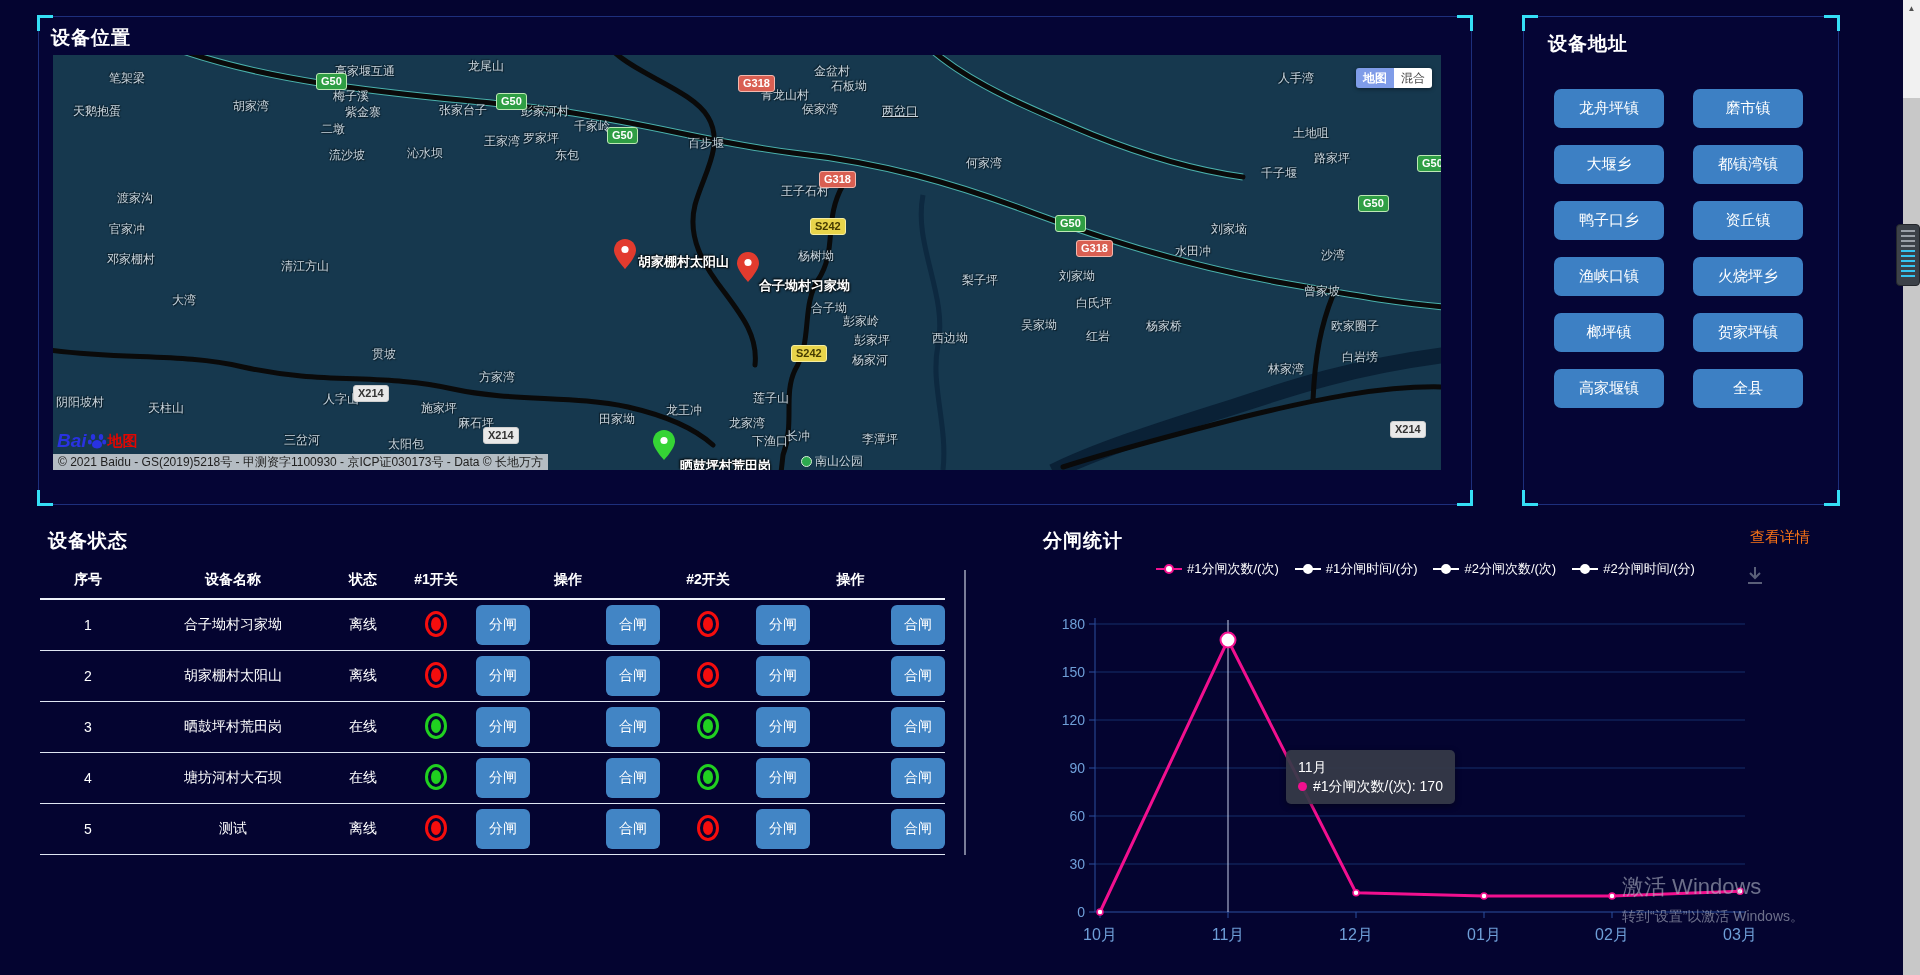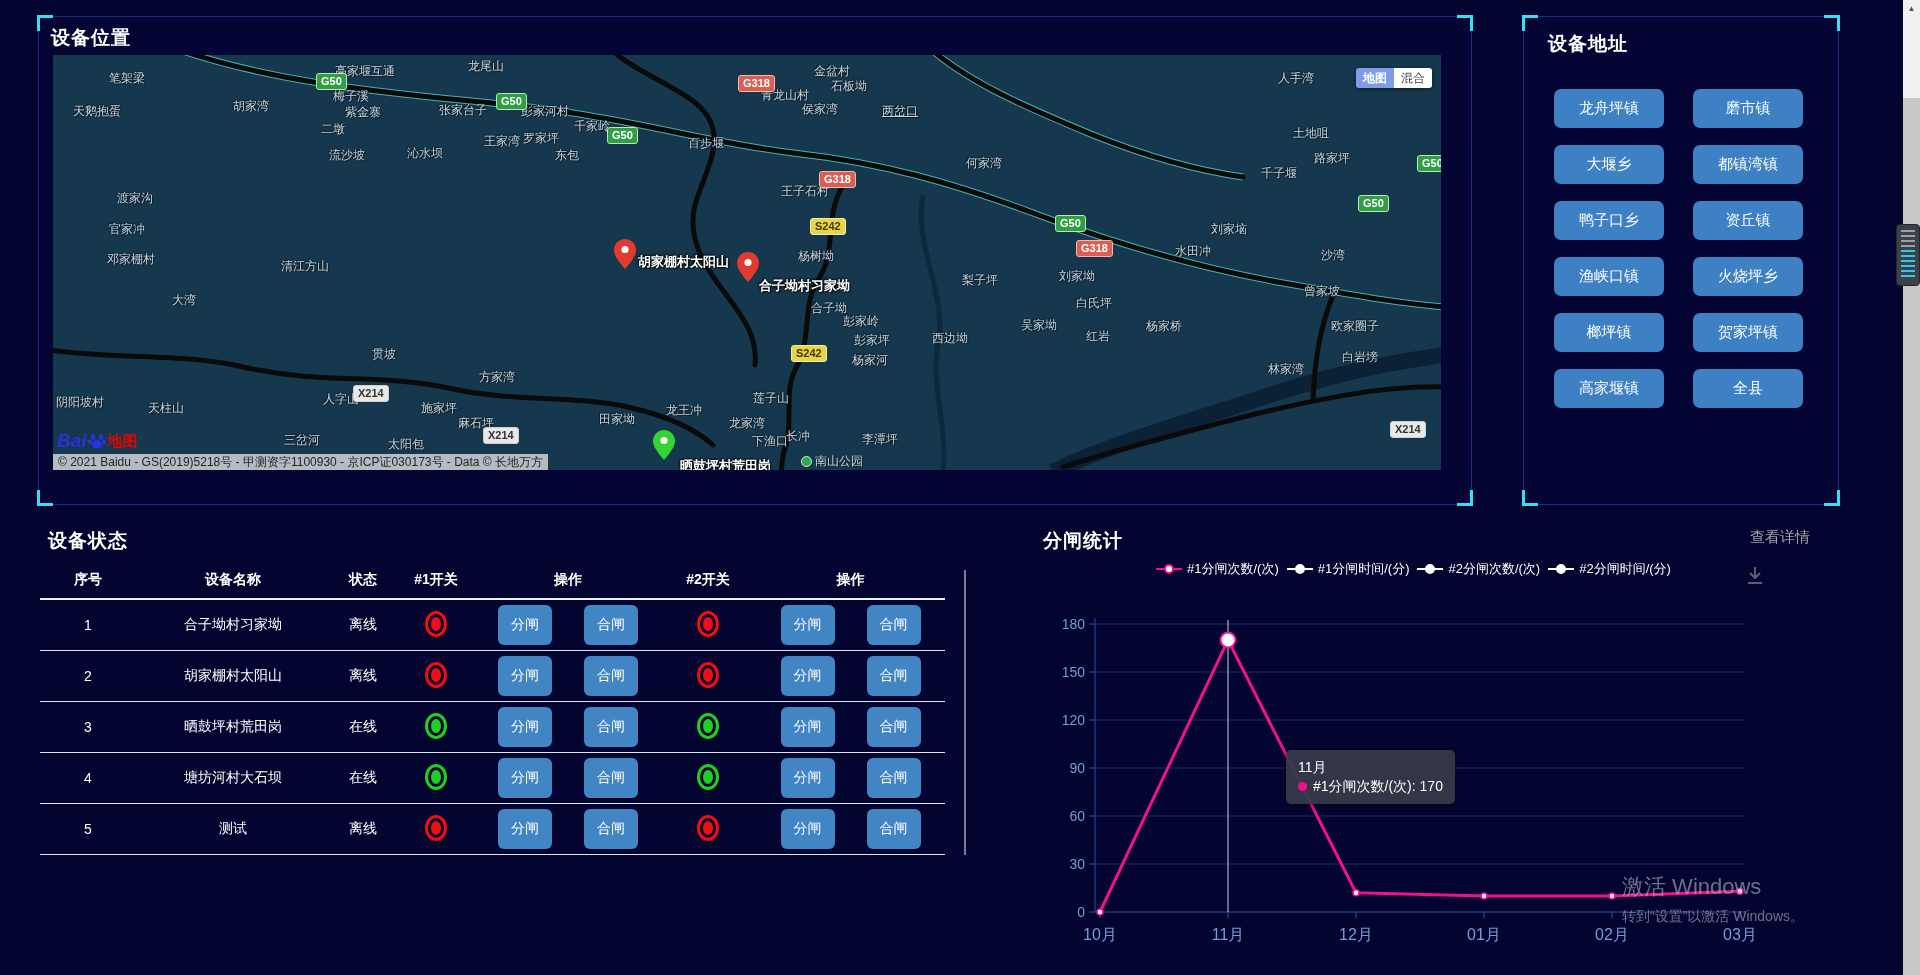--- a/index.html
+++ b/index.html
@@ -63,30 +63,30 @@
   #status-title { left:48px; top:528px; }
   .status-table { position:absolute; left:40px; top:562px; width:905px; color:#fff; }
   .t-row { display:grid; grid-template-columns:96px 194px 66px 80px 184px 96px 189px;
            align-items:center; height:51px; border-bottom:1px solid #dfe6f2; font-size:14px; }
   .t-row.head { height:38px; font-weight:bold; border-bottom:2px solid #eef2fa; }
   .t-cell { text-align:center; }
   .ind { display:inline-block; width:22px; height:26px; border-radius:50%; border:3px solid transparent; position:relative; }
   .ind::after { content:""; position:absolute; left:3px; top:3px; width:10px; height:14px; border-radius:50%; }
   .ind.off { border-color:#f50d0d; } .ind.off::after { background:#f50d0d; }
   .ind.on  { border-color:#20d020; } .ind.on::after  { background:#20d020; }
-  .ops { display:flex; justify-content:center; gap:32px; }
+  .ops { display:flex; justify-content:space-between; gap:32px; }
   .op-btn { width:54px; height:40px; background:#4285c5; color:#fff; border:none; border-radius:6px;
             font-size:14px; cursor:pointer; font-family:inherit; }
   .table-scroll { position:absolute; left:964px; top:570px; width:2px; height:285px; background:rgba(220,226,238,.55); }
 
   
   #stats-title { left:1043px; top:528px; }
-  .view-details { position:absolute; left:1750px; top:528px; color:#a3a3a3; font-size:15px; cursor:pointer; }
+  .view-details { position:absolute; left:1750px; top:528px; color:#f97316; font-size:15px; cursor:pointer; }
   .download-ic { position:absolute; left:1744px; top:564px; cursor:pointer; }
-  .legend { position:absolute; left:1156px; top:560px; display:flex; gap:8px; align-items:flex-end; }
+  .legend { position:absolute; left:1156px; top:560px; display:flex; gap:16px; align-items:flex-end; }
   .lg-item { display:flex; align-items:center; gap:5px; cursor:pointer; }
   .lg-marker { position:relative; width:26px; height:10px; }
   .lg-marker .ln { position:absolute; left:0; top:4px; width:26px; height:2px; }
   .lg-marker .dt { position:absolute; left:8px; top:0; width:10px; height:10px; border-radius:50%;
                    background:#fff; border-width:2px; border-style:solid; }
   .lg-label { color:#fff; font-size:13px; white-space:nowrap; }
   #chart { position:absolute; left:1060px; top:600px; }
   .tooltip { position:absolute; left:1286px; top:750px; background:rgba(54,58,72,.93); border-radius:5px;
              padding:8px 12px; color:#fff; font-size:14px; line-height:19px; white-space:nowrap;
              box-shadow:0 2px 6px rgba(0,0,0,.4); }

